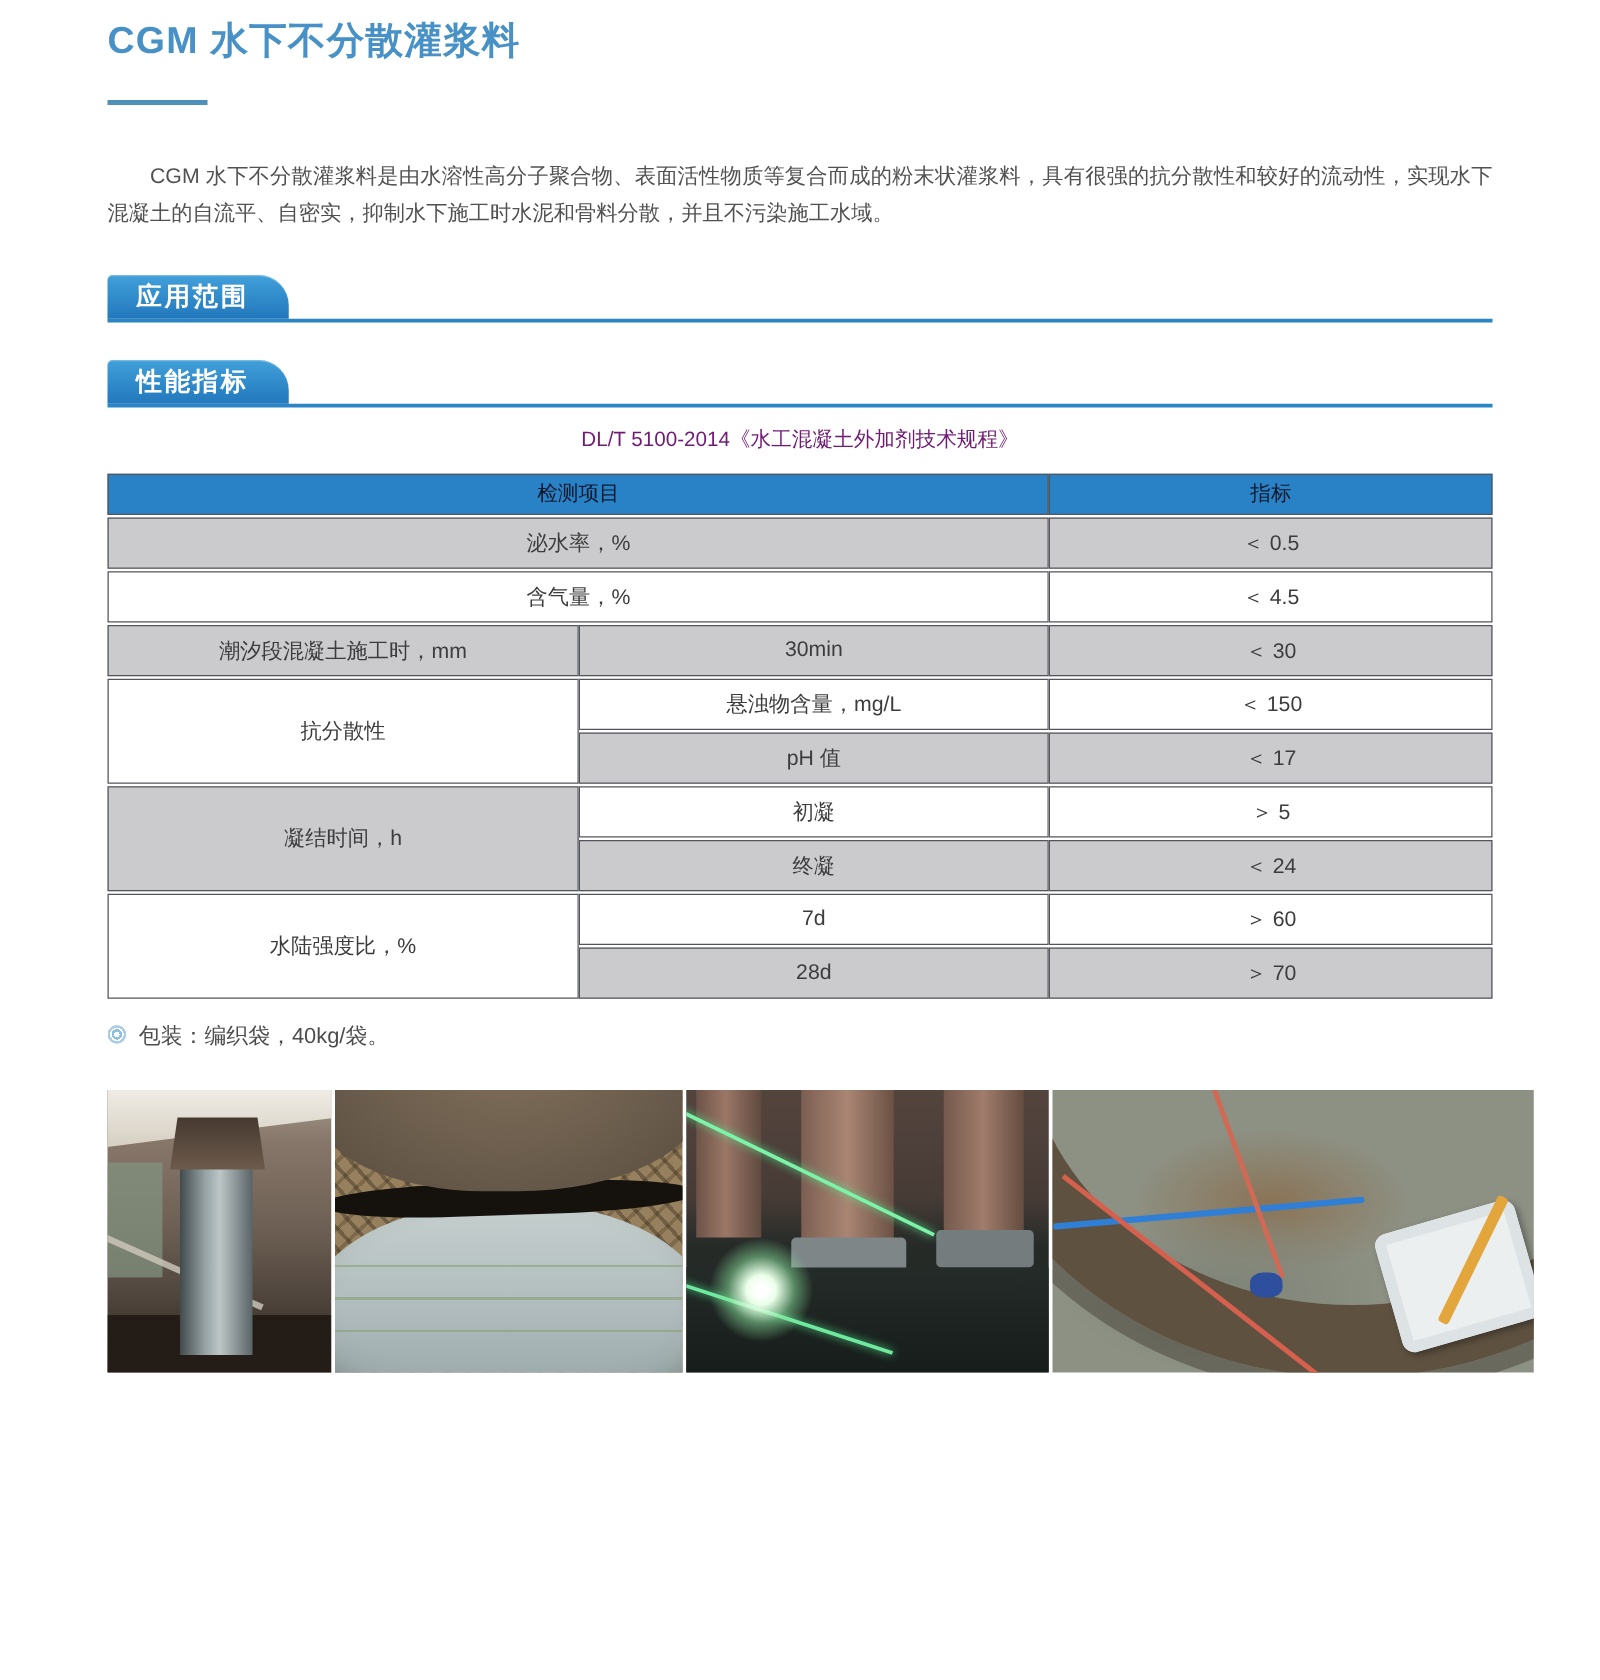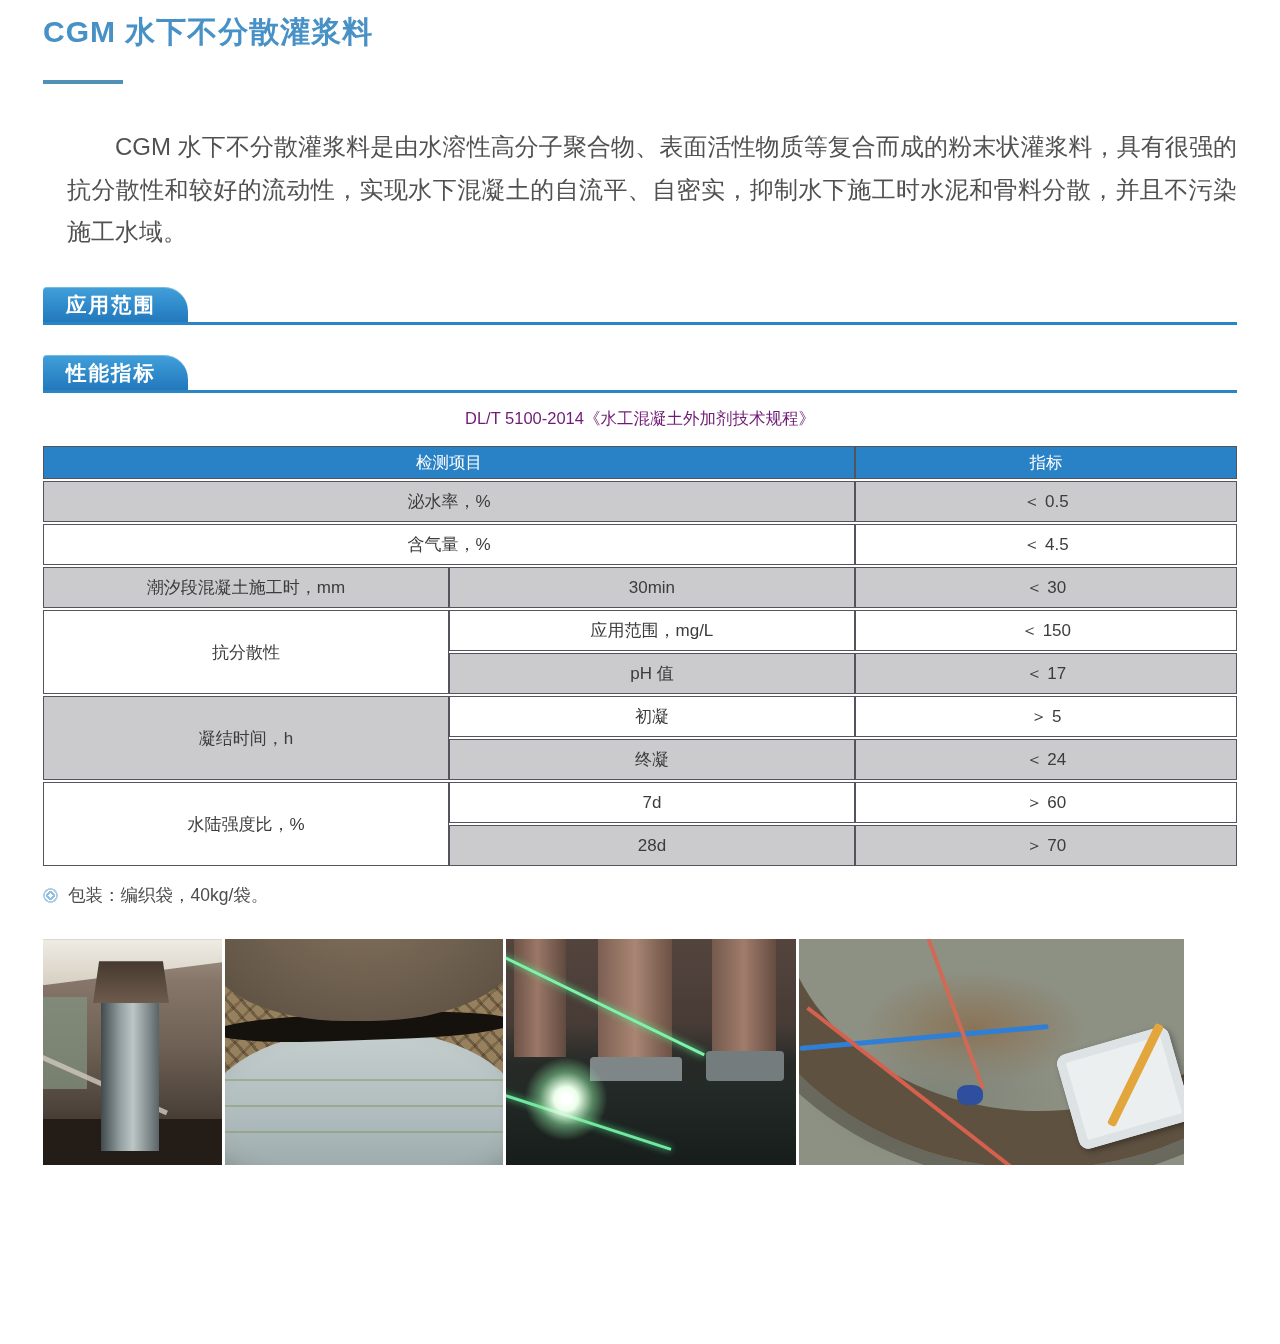--- a/index.html
+++ b/index.html
@@ -3,37 +3,37 @@
 <meta charset="utf-8">
 <style>
   * { margin:0; padding:0; box-sizing:border-box; }
   html,body { background:#ffffff; }
   body {
     width:1280px; height:1344px;
     font-family:"Liberation Sans","DejaVu Sans",sans-serif;
     color:#4f4f4f;
     overflow:hidden;
   }
-  .page { width:1280px; height:1344px; padding:0 43px; overflow:hidden; }
+  .page { width:1280px; height:1344px; padding:0 86px; overflow:hidden; }
 
   
   .page-title {
     margin-top:12px;
     font-size:30px; font-weight:bold; letter-spacing:1px;
     color:var(--title-blue,#4791c6);
   }
   .title-rule {
     margin-top:27px;
     width:80px; height:4px; background:var(--rule-blue,#4e90b8);
   }
 
   
   .para {
     text-indent:2em; text-align:justify;
-    font-size:24px; line-height:1.78; color:#515151;margin-left:24px;
+    font-size:17px; line-height:1.78; color:#515151;
   }
   .intro { margin-top:42px; }
   .app-para { margin-top:21px; }
 
   
   .sec-head { border-bottom:3px solid var(--accent-blue,#2b85c5); font-size:0; }
   .sec-tab {
     display:inline-block; vertical-align:bottom;
     height:35px; line-height:35px;
     padding:0 32px 0 23px;
@@ -55,21 +55,21 @@
     margin-top:14px; width:100%;
     border-collapse:separate; border-spacing:0 2px;
     font-size:17px; color:#3c3c3c;
   }
   table.perf th, table.perf td {
     border:1px solid #54545c; text-align:center;
     height:41px; padding:0 4px; font-weight:normal;
   }
   table.perf thead th {
     height:33px; background:var(--table-header-blue,#2a82c6);
-    color:#ffffff; font-size:16.5px;
+    color:#0f172a; font-size:16.5px;
   }
   td.g { background:var(--row-gray,#cbcbce); }
   td.w { background:#ffffff; }
 
   
   .bullets { margin-top:15px; }
   .bullet { display:flex; align-items:center; font-size:17.5px; color:#4c4c4c; }
   .ring-icon {
     flex:0 0 auto; width:15px; height:15px; margin-right:10px; border-radius:50%;
     background:radial-gradient(circle at center,
@@ -199,21 +199,21 @@
         <td colspan="2" class="w">含气量，%</td>
         <td class="w">＜ 4.5</td>
       </tr>
       <tr>
         <td class="g">潮汐段混凝土施工时，mm</td>
         <td class="g">30min</td>
         <td class="g">＜ 30</td>
       </tr>
       <tr>
         <td rowspan="2" class="w">抗分散性</td>
-        <td class="w">应用范围，mg/L</td>
+        <td class="w">悬浊物含量，mg/L</td>
         <td class="w">＜ 150</td>
       </tr>
       <tr>
         <td class="g">pH 值</td>
         <td class="g">＜ 17</td>
       </tr>
       <tr>
         <td rowspan="2" class="g">凝结时间，h</td>
         <td class="w">初凝</td>
         <td class="w">＞ 5</td>

